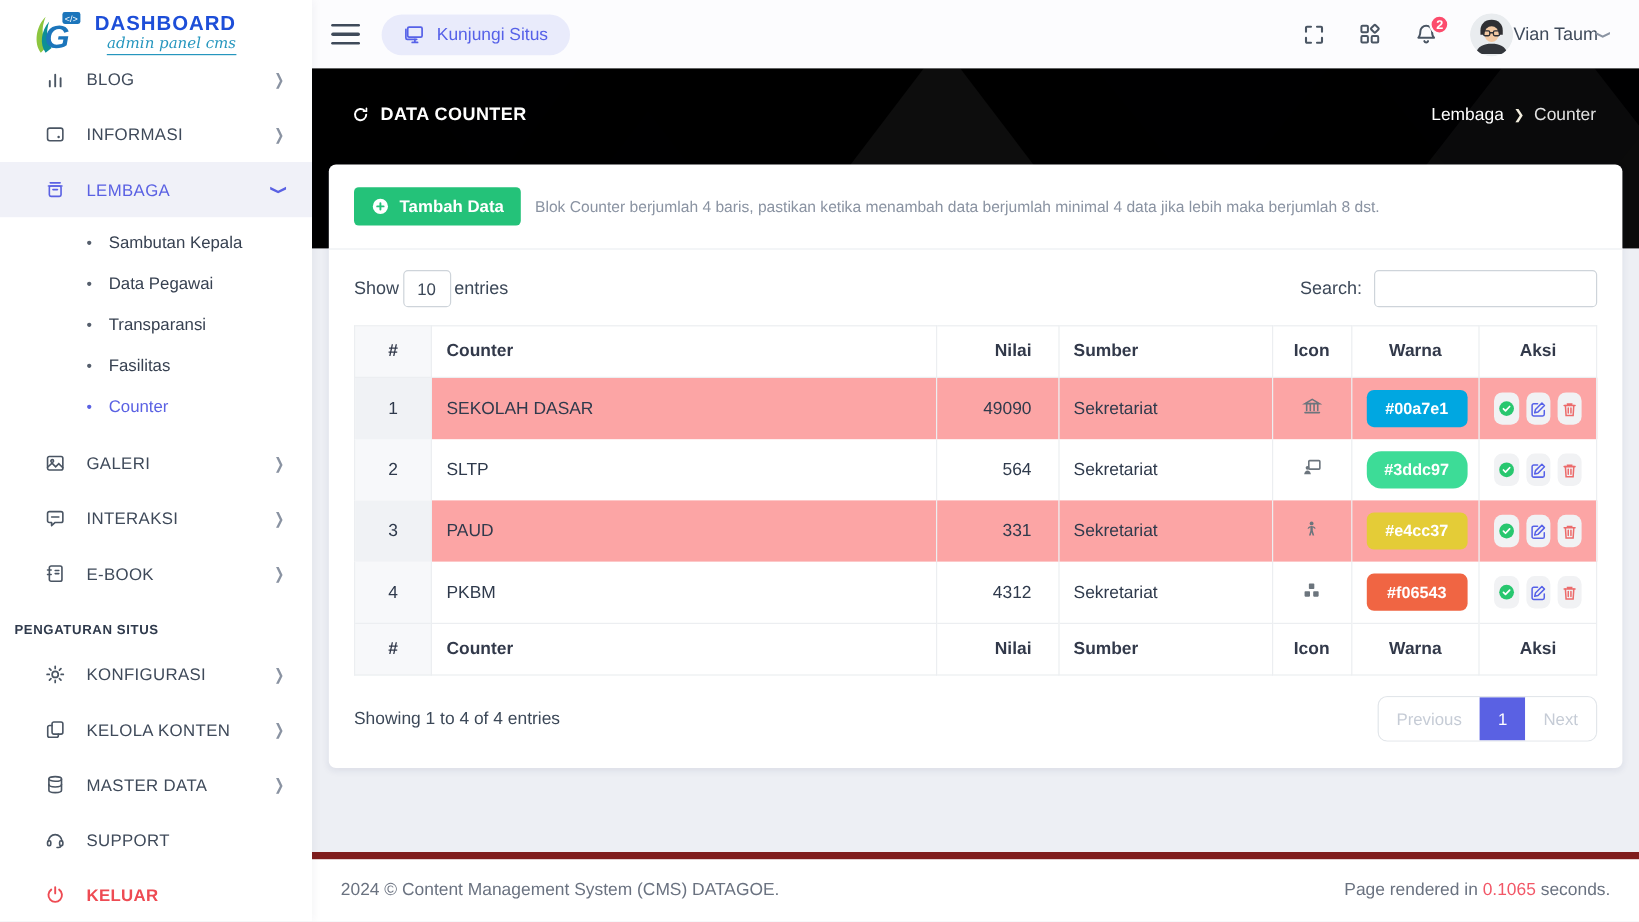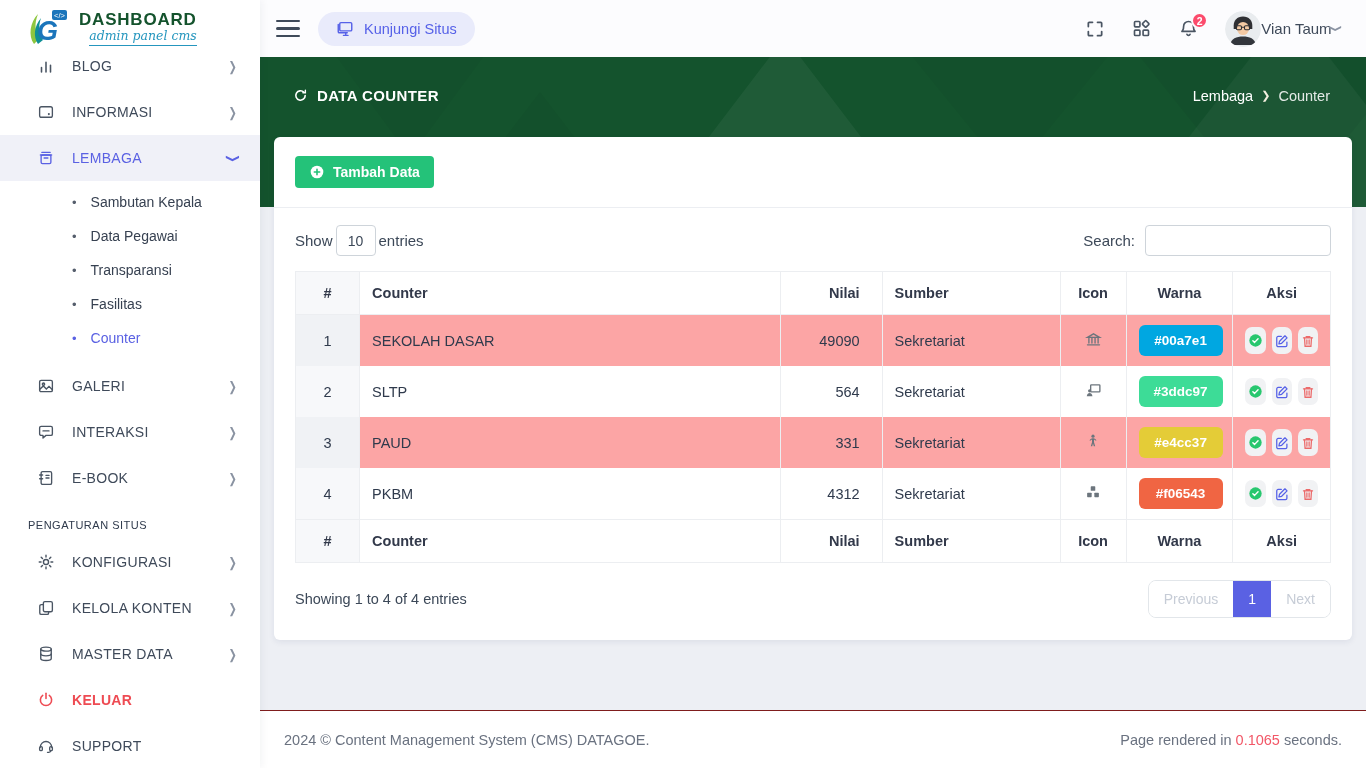--- a/index.html
+++ b/index.html
@@ -8,59 +8,59 @@
     font-family: "Liberation Sans", sans-serif;
     background:#edeff4; color:#3f4a5a; overflow:hidden; display:flex;
   }
   
   .sidebar { width:260px; background:#fff; height:768px; flex:0 0 260px;
     box-shadow:2px 0 8px rgba(20,30,60,.05); position:relative; z-index:30; overflow:hidden; }
   .sidebar-header { height:57px; background:#fff; position:relative; z-index:5;
     display:flex; align-items:center; padding-left:24px; gap:9px; }
   .logo-mark { position:relative; width:46px; height:42px; }
   .brand-text { display:flex; flex-direction:column; line-height:1; }
-  .brand-title { font-size:17px; font-weight:800; color:#14532d; letter-spacing:.8px; }
+  .brand-title { font-size:17px; font-weight:800; color:#1d4ed8; letter-spacing:.8px; }
   .brand-sub { font-family:"DejaVu Serif", serif; font-style:italic; font-size:12.5px;
     color:#2596be; margin-top:2px; border-bottom:1.5px solid #2596be; padding-bottom:2px; align-self:flex-end; }
   .menu { position:relative; z-index:1; margin-top:-14px; }
   .menu-item { display:flex; align-items:center; height:46px; padding:0 22px 0 36px;
     font-size:14px; font-weight:500; color:#3f4a5a; letter-spacing:.3px; cursor:pointer; }
   .menu-item .mi-icon { width:20px; height:20px; margin-right:16px; display:flex; align-items:center; justify-content:center; color:#4a5563; }
   .menu-item .chev { margin-left:auto; font-size:11px; color:#8a93a2; transform:scale(.9,1.2); }
   .menu-item.active { background:#f0f1f8; color:#5a61e3; }
   .menu-item.active .mi-icon { color:#5a61e3; }
   .menu-item.active .chev { color:#5a61e3; transform:rotate(90deg) scale(.9,1.2); }
   .menu-item.danger { color:#ee4b53; font-weight:700; }
   .menu-item.danger .mi-icon { color:#ee4b53; }
   .submenu { padding:4px 0 8px; }
   .submenu-item { display:flex; align-items:center; height:34px; padding-left:72px;
     font-size:14px; color:#374151; cursor:pointer; }
   .submenu-item .bullet { color:#555e6c; margin-right:14px; font-size:13px; }
   .submenu-item.active { color:#5a61e3; }
   .submenu-item.active .bullet { color:#5a61e3; }
-  .menu-section { font-size:11px; font-weight:400; letter-spacing:.5px; color:#2f3a4c;
-    padding:18px 0 8px 28px; }
+  .menu-section { font-size:11px; font-weight:700; letter-spacing:.5px; color:#2f3a4c;
+    padding:18px 0 8px 12px; }
   
   .main { flex:1; display:flex; flex-direction:column; height:768px; position:relative; }
   .topbar { height:57px; background:#fcfcfe; display:flex; align-items:center;
     padding:0 26px 0 16px; gap:18px; flex:0 0 57px; }
   .hamburger { width:24px; height:18px; display:flex; flex-direction:column; justify-content:space-between; cursor:pointer; padding:0; border:none; background:none; }
   .hamburger span { display:block; height:2.4px; background:#3f4a5a; border-radius:2px; }
   .visit-btn { display:flex; align-items:center; gap:10px; background:#e9ebfb; color:#5661e8;
     border:none; border-radius:18px; padding:8px 18px; font-size:14.5px; font-family:inherit; cursor:pointer; }
   .topbar-right { margin-left:auto; display:flex; align-items:center; gap:26px; }
   .icon-btn { background:none; border:none; color:#4a5563; cursor:pointer; position:relative; padding:0; display:flex; }
   .badge { position:absolute; top:-6px; right:-9px; background:#fc4b6c; color:#fff;
     min-width:17px; height:17px; border-radius:9px; font-size:10.5px; font-weight:700;
     display:flex; align-items:center; justify-content:center; border:2px solid #fcfcfe; }
   .user-chip { display:flex; align-items:center; cursor:pointer; }
   .user-name { font-size:15px; color:#3f4a5a; }
   .user-chev { font-size:10px; color:#8a93a2; transform:rotate(90deg) scale(.9,1.2); }
   
-  .banner { height:150px; flex:0 0 150px; background:#14532d; position:relative; overflow:hidden; }
+  .banner { height:150px; flex:0 0 150px; background:#000000; position:relative; overflow:hidden; }
   .tri { position:absolute; width:0; height:0; }
   .t1 { left:40px;  top:-50px;  border-left:110px solid transparent; border-right:110px solid transparent; border-top:150px solid rgba(0,0,20,.03); }
   .t2 { left:150px; bottom:-55px; border-left:130px solid transparent; border-right:130px solid transparent; border-bottom:170px solid rgba(0,0,20,.035); }
   .t3 { left:350px; bottom:-60px; border-left:175px solid transparent; border-right:175px solid transparent; border-bottom:230px solid rgba(255,255,255,.05); }
   .t4 { left:620px; top:-40px;  border-left:130px solid transparent; border-right:130px solid transparent; border-top:160px solid rgba(0,0,20,.03); }
   .t5 { left:820px; bottom:-70px; border-left:210px solid transparent; border-right:210px solid transparent; border-bottom:270px solid rgba(255,255,255,.045); }
   .t6 { right:-70px; top:-30px; border-left:160px solid transparent; border-right:160px solid transparent; border-top:200px solid rgba(0,0,20,.04); }
   .banner-row { position:relative; display:flex; justify-content:space-between; align-items:center;
     padding:30px 36px 0 33px; color:#fff; }
   .page-title { display:flex; align-items:center; gap:9px; font-size:15px; font-weight:700; letter-spacing:.4px; }
@@ -102,21 +102,21 @@
   .aksi-wrap { display:flex; gap:6px; justify-content:center; }
   .mini-btn { width:27px; height:27px; border:none; border-radius:7px; background:#f1f2f4;
     display:flex; align-items:center; justify-content:center; cursor:pointer; padding:0; }
   .table-footer { display:flex; justify-content:space-between; align-items:center; margin-top:17px; }
   .info-text { font-size:14.5px; color:#3c4858; }
   .pagination { display:flex; border:1px solid #e2e6ea; border-radius:8px; overflow:hidden; height:38px; }
   .page-btn { display:flex; align-items:center; justify-content:center; padding:0 15px;
     font-size:14px; color:#c6ccd6; background:#fff; border:none; font-family:inherit; cursor:default; }
   .page-btn.current { width:38px; background:#5a61e3; color:#fff; padding:0; cursor:pointer; }
   
-  .page-footer { margin-top:auto; height:58px; background:#fff; border-top:1px solid #7f1d1d;
+  .page-footer { margin-top:auto; height:58px; background:#fff; border-top:6px solid #7f1d1d;
     display:flex; align-items:center; justify-content:space-between; padding:0 24px; font-size:14.5px; color:#6a7280; }
   .render-time { color:#f25767; }
   svg { display:block; }
 </style>
 </head>
 <body>
 
 <aside class="sidebar">
   <div class="sidebar-header">
     <span class="logo-mark">
@@ -256,40 +256,40 @@
         <svg width="18" height="18" viewBox="0 0 24 24" fill="none" stroke="currentColor" stroke-width="1.8" stroke-linecap="round">
             <ellipse cx="12" cy="5.5" rx="7" ry="2.6"></ellipse>
             <path d="M5 5.5v6.3c0 1.4 3.1 2.6 7 2.6s7-1.2 7-2.6V5.5"></path>
             <path d="M5 11.8v6.3c0 1.4 3.1 2.6 7 2.6s7-1.2 7-2.6v-6.3"></path>
           </svg>
       </span>
       <span>MASTER DATA</span>
       <span class="chev">❯</span>
     </div>
 
-    <div class="menu-item danger">
-      <span class="mi-icon">
-        <svg width="18" height="18" viewBox="0 0 24 24" fill="none" stroke="currentColor" stroke-width="2.1" stroke-linecap="round">
-            <path d="M7.6 5.8a7.5 7.5 0 1 0 8.8 0"></path>
-            <path d="M12 3v7"></path>
-          </svg>
-      </span>
-      <span>KELUAR</span>
-    </div>
-
     <div class="menu-item">
       <span class="mi-icon">
         <svg width="18" height="18" viewBox="0 0 24 24" fill="none" stroke="currentColor" stroke-width="1.8" stroke-linecap="round">
             <path d="M4.5 13.5a7.5 7.5 0 0 1 15 0"></path>
             <rect x="3.5" y="12.8" width="3.6" height="5.4" rx="1.6"></rect>
             <rect x="16.9" y="12.8" width="3.6" height="5.4" rx="1.6"></rect>
             <path d="M18.7 18.2a3 3 0 0 1-2.9 2.2h-1.8"></path>
           </svg>
       </span>
       <span>SUPPORT</span>
+    </div>
+
+    <div class="menu-item danger">
+      <span class="mi-icon">
+        <svg width="18" height="18" viewBox="0 0 24 24" fill="none" stroke="currentColor" stroke-width="2.1" stroke-linecap="round">
+            <path d="M7.6 5.8a7.5 7.5 0 1 0 8.8 0"></path>
+            <path d="M12 3v7"></path>
+          </svg>
+      </span>
+      <span>KELUAR</span>
     </div>
   </nav>
 </aside>
 
 <div class="main">
 
   <header class="topbar">
     <button class="hamburger">
         <span></span>
         <span></span>
@@ -383,20 +383,21 @@
       <div class="card-top">
         <button class="add-btn">
           <span>
             <svg width="16" height="16" viewBox="0 0 24 24">
                 <circle cx="12" cy="12" r="9.5" fill="#fff"></circle>
                 <path d="M12 8v8M8 12h8" stroke="#24c279" stroke-width="2.4" stroke-linecap="round"></path>
               </svg>
           </span>
           <span>Tambah Data</span>
         </button>
+        <span class="note">Blok Counter berjumlah 4 baris, pastikan ketika menambah data berjumlah minimal 4 data jika lebih maka berjumlah 8 dst.</span>
       </div>
 
       <div class="card-body">
         <div class="controls">
           <div class="length-ctl">
             <span>Show</span>
             <div class="length-select">
               <span>10</span>
             </div>
             <span>entries</span>
@@ -471,21 +472,21 @@
               <td>SLTP</td>
               <td class="nilai">564</td>
               <td>Sekretariat</td>
               <td class="icon-cell">
                 <svg width="17" height="17" viewBox="0 0 24 24" fill="none" stroke="currentColor" stroke-width="1.9" stroke-linecap="round" style="display:inline">
                     <rect x="8" y="4" width="13" height="10" rx="1"></rect>
                     <circle cx="6.5" cy="12.5" r="2.2" fill="currentColor" stroke="none"></circle>
                     <path d="M2.5 20c.5-3 2-4.5 4-4.5s3.5 1.5 4 4.5z" fill="currentColor" stroke="none"></path>
                   </svg>
               </td>
-              <td class="center"><span class="color-badge" style="background: rgb(61, 220, 151);">#3ddc97</span></td>
+              <td class="center"><span class="color-badge" style="background: rgb(61, 220, 151); border-radius: 12px;">#3ddc97</span></td>
               <td>
                 <div class="aksi-wrap">
                   <button class="mini-btn">
                       <svg width="15" height="15" viewBox="0 0 20 20">
                         <circle cx="10" cy="10" r="8.2" fill="#28c76f"></circle>
                         <path d="M6.5 10.2l2.3 2.3 4.6-4.8" stroke="#fff" stroke-width="1.9" fill="none" stroke-linecap="round" stroke-linejoin="round"></path>
                       </svg>
                     </button>
                   <button class="mini-btn">
                       <svg width="14" height="14" viewBox="0 0 20 20" fill="none" stroke="#5661e8" stroke-width="1.8" stroke-linecap="round" stroke-linejoin="round">

